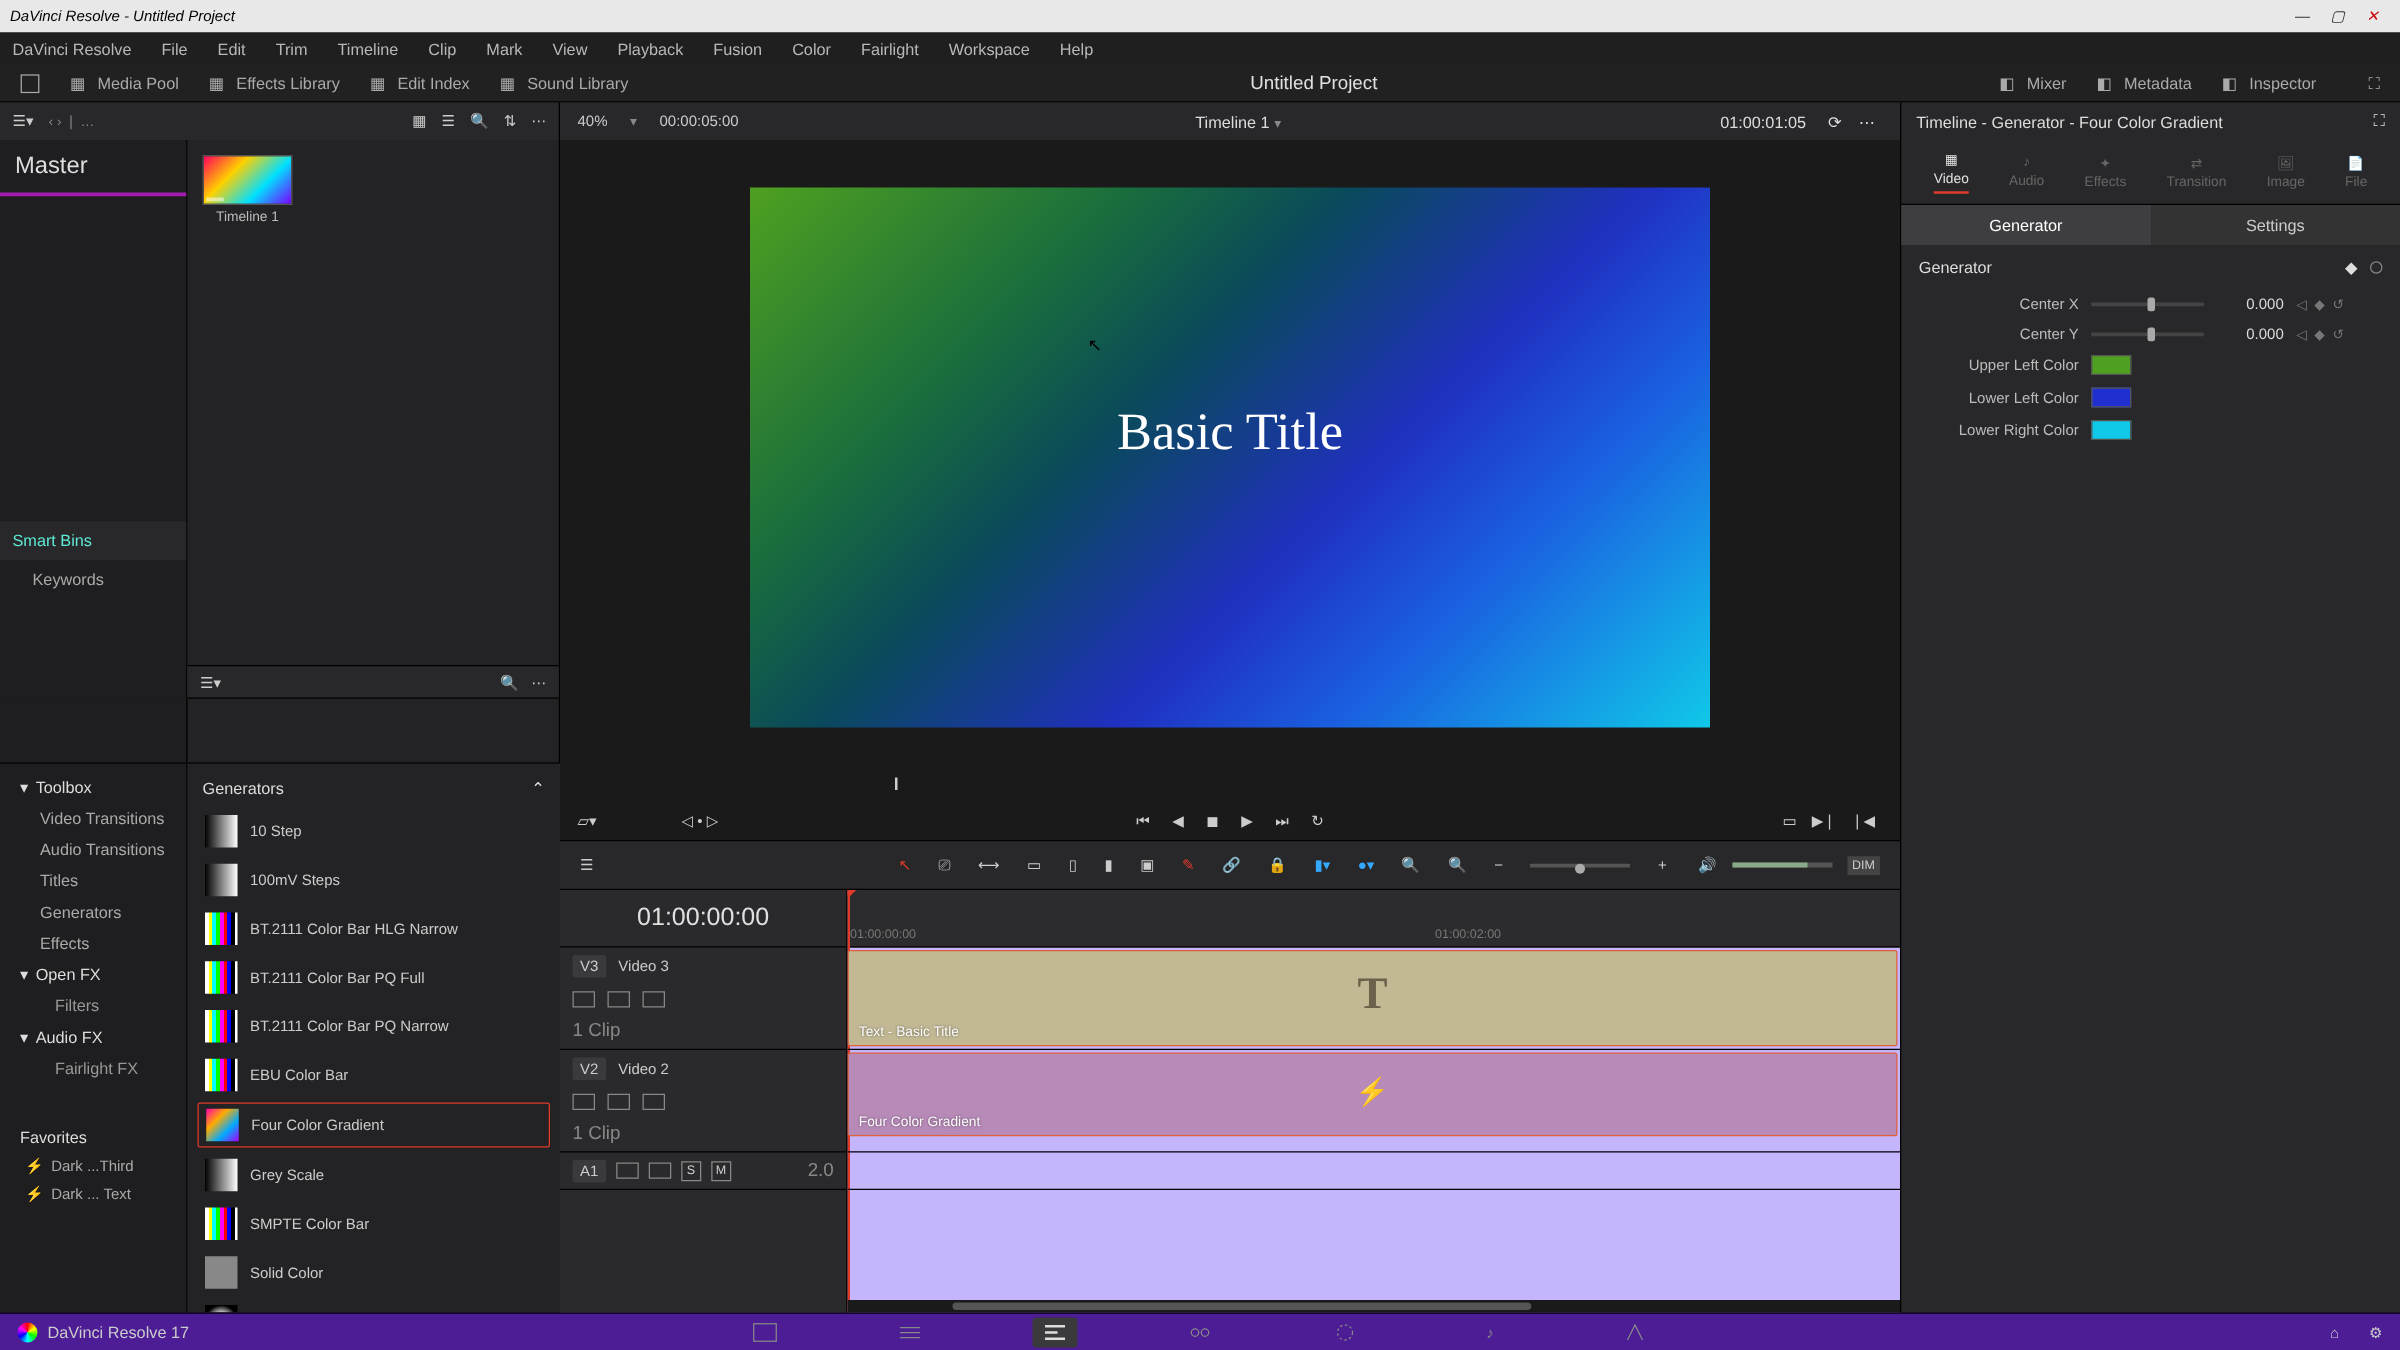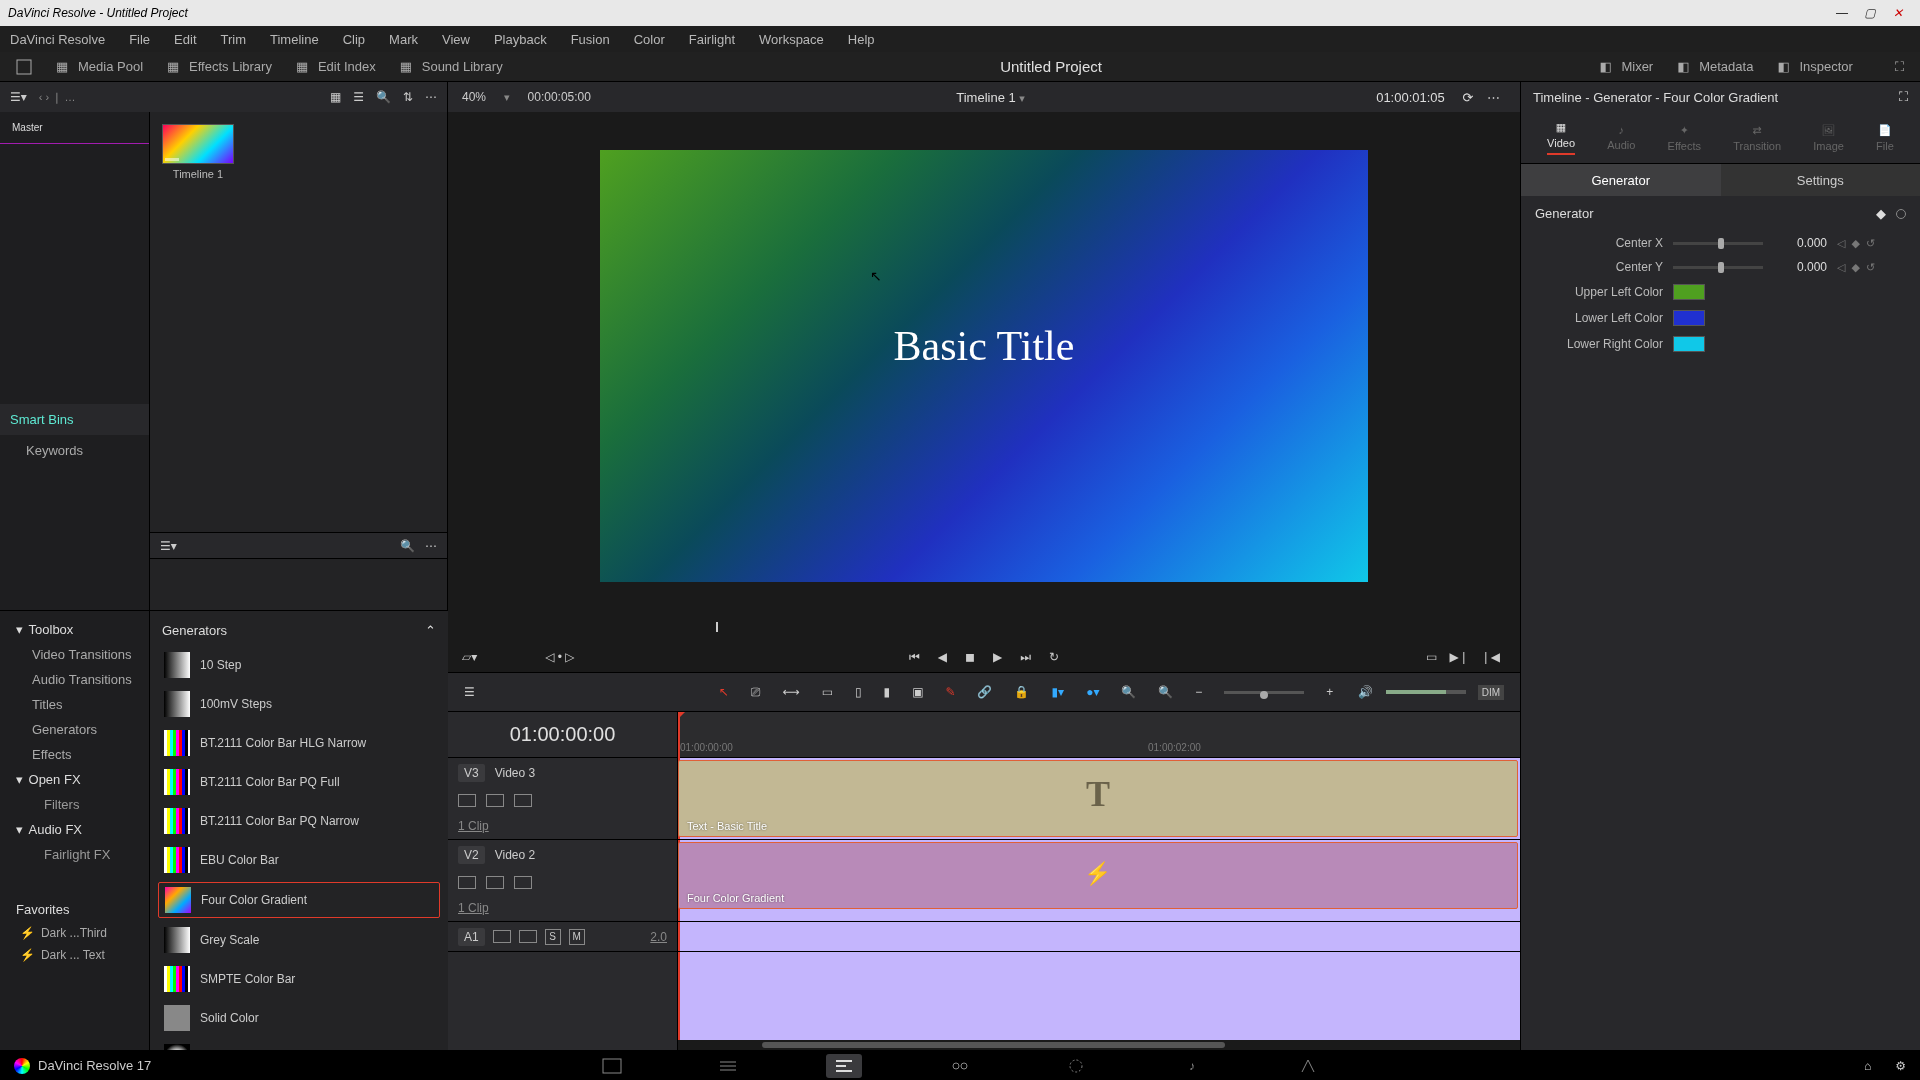--- a/index.html
+++ b/index.html
@@ -32,21 +32,21 @@
 .subbar .tiny { font-size: 11px; color: #888; }
 
 
 .workspace { display: flex; height: calc(1080px - 26px - 26px - 30px - 30px - 30px); }
 .col-left { width: 150px; background: #1e1e20; border-right: 1px solid #000; display: flex; flex-direction: column; }
 .col-pool { width: 298px; background: #232325; border-right: 1px solid #000; display: flex; flex-direction: column; }
 .col-center { flex: 1; background: #1a1a1a; display: flex; flex-direction: column; }
 .col-right { width: 400px; background: #28282b; border-left: 1px solid #000; }
 
 
-.folder-header { padding: 10px 12px; color: #ddd; font-size: 10px; border-bottom: 1px solid #a21caf; }
+.folder-header { padding: 10px 12px; color: #ddd; font-size: 19px; border-bottom: 3px solid #a21caf; }
 .smart-bins { margin-top: auto; }
 .smart-bins-hdr { padding: 8px 10px; background: #28282b; color: #5eead4; font-size: 13px; }
 .smart-bins-item { padding: 8px 26px; color: #aaa; font-size: 13px; }
 .left-spacer-top { flex: 0 0 260px; }
 
 
 .pool-thumbs { padding: 12px; display: flex; flex-wrap: wrap; gap: 12px; height: 420px; align-content: flex-start; }
 .thumb { width: 72px; display: flex; flex-direction: column; align-items: center; gap: 4px; }
 .thumb .img { width: 72px; height: 40px; border: 1px solid #555; background: linear-gradient(135deg,#ff005a,#ffd000,#00e0ff,#7a00ff); position: relative; }
 .thumb .img .tl { position: absolute; bottom: 2px; left: 2px; width: 14px; height: 3px; background: #fff8; }
@@ -98,21 +98,21 @@
 .vol-slider .fill { position: absolute; left: 0; top: 0; height: 100%; width: 75%; background: #8a8; }
 
 
 .timeline { flex: 1; display: flex; background: #c4b5fd; }
 .tl-headers { width: 230px; background: #2a2a2d; border-right: 1px solid #000; }
 .tl-timecode { height: 46px; display: flex; align-items: center; justify-content: center; font-size: 20px; color: #e0e0e0; border-bottom: 1px solid #000; }
 .track-hdr { height: 82px; border-bottom: 1px solid #000; padding: 6px 10px; font-size: 12px; color: #ccc; display: flex; flex-direction: column; justify-content: space-between; }
 .track-hdr .row { display: flex; align-items: center; gap: 10px; }
 .track-hdr .tag { background: #3a3a3d; padding: 2px 6px; border-radius: 2px; }
 .track-hdr.audio { height: 30px; flex-direction: row; align-items: center; justify-content: flex-start; gap: 8px; }
-.clips-meta { font-size: 12px; color: #888; text-decoration: underline; }
+.clips-meta { font-size: 15px; color: #888; }
 .tiny-ico { width: 18px; height: 13px; border: 1px solid #888; display: inline-block; }
 .tiny-box { width: 16px; height: 16px; border: 1px solid #888; display: inline-flex; align-items: center; justify-content: center; font-size: 10px; }
 
 .tl-body { flex: 1; position: relative; overflow: hidden; }
 .tl-ruler { height: 46px; background: #2c2c2e; border-bottom: 1px solid #000; position: relative; }
 .tl-ruler .playhead { position: absolute; left: 0px; top: 0; width: 2px; height: 800px; background: #e03a2a; }
 .tl-ruler .playhead::before { content: ''; position: absolute; top: 0; left: -5px; border: 6px solid transparent; border-top-color: #e03a2a; }
 .tl-ruler .tick { position: absolute; top: 30px; font-size: 10px; color: #777; }
 
 .tl-track { height: 82px; border-bottom: 1px solid #000; position: relative; }
@@ -138,21 +138,21 @@
 .insp-group-hdr .dot { width: 10px; height: 10px; border: 1px solid #888; border-radius: 50%; }
 .insp-row { display: flex; align-items: center; padding: 5px 14px; gap: 10px; font-size: 12px; }
 .insp-row .lbl { width: 128px; text-align: right; color: #bbb; }
 .insp-row .slider { flex: 0 0 90px; height: 3px; background: #444; position: relative; }
 .insp-row .slider .knob { position: absolute; left: 50%; top: -4px; width: 6px; height: 11px; background: #aaa; border-radius: 2px; }
 .insp-row .val { width: 54px; text-align: right; color: #ddd; }
 .insp-row .kf { color: #777; font-size: 11px; display: flex; gap: 6px; }
 .insp-row .swatch { width: 32px; height: 16px; border: 1px solid #555; }
 
 
-.bottombar { height: 30px; background: #000000; display: flex; align-items: center; justify-content: center; gap: 80px; border-top: 1px solid #000; position: relative; }
+.bottombar { height: 30px; background: #4c1d95; display: flex; align-items: center; justify-content: center; gap: 80px; border-top: 1px solid #000; position: relative; }
 .bottombar .app { position: absolute; left: 14px; display: flex; align-items: center; gap: 8px; font-size: 13px; color: #ccc; }
 .bottombar .da-logo { width: 16px; height: 16px; border-radius: 50%; background: conic-gradient(#f00,#ff0,#0f0,#0ff,#00f,#f0f,#f00); }
 .bottombar .home-gear { position: absolute; right: 14px; display: flex; gap: 24px; }
 .page-btn { width: 36px; height: 24px; display: flex; align-items: center; justify-content: center; color: #888; border-radius: 3px; }
 .page-btn.active { background: #3a3a3d; color: #ddd; }
 
 svg { display: block; }
 </style>
 </head>
 <body>

